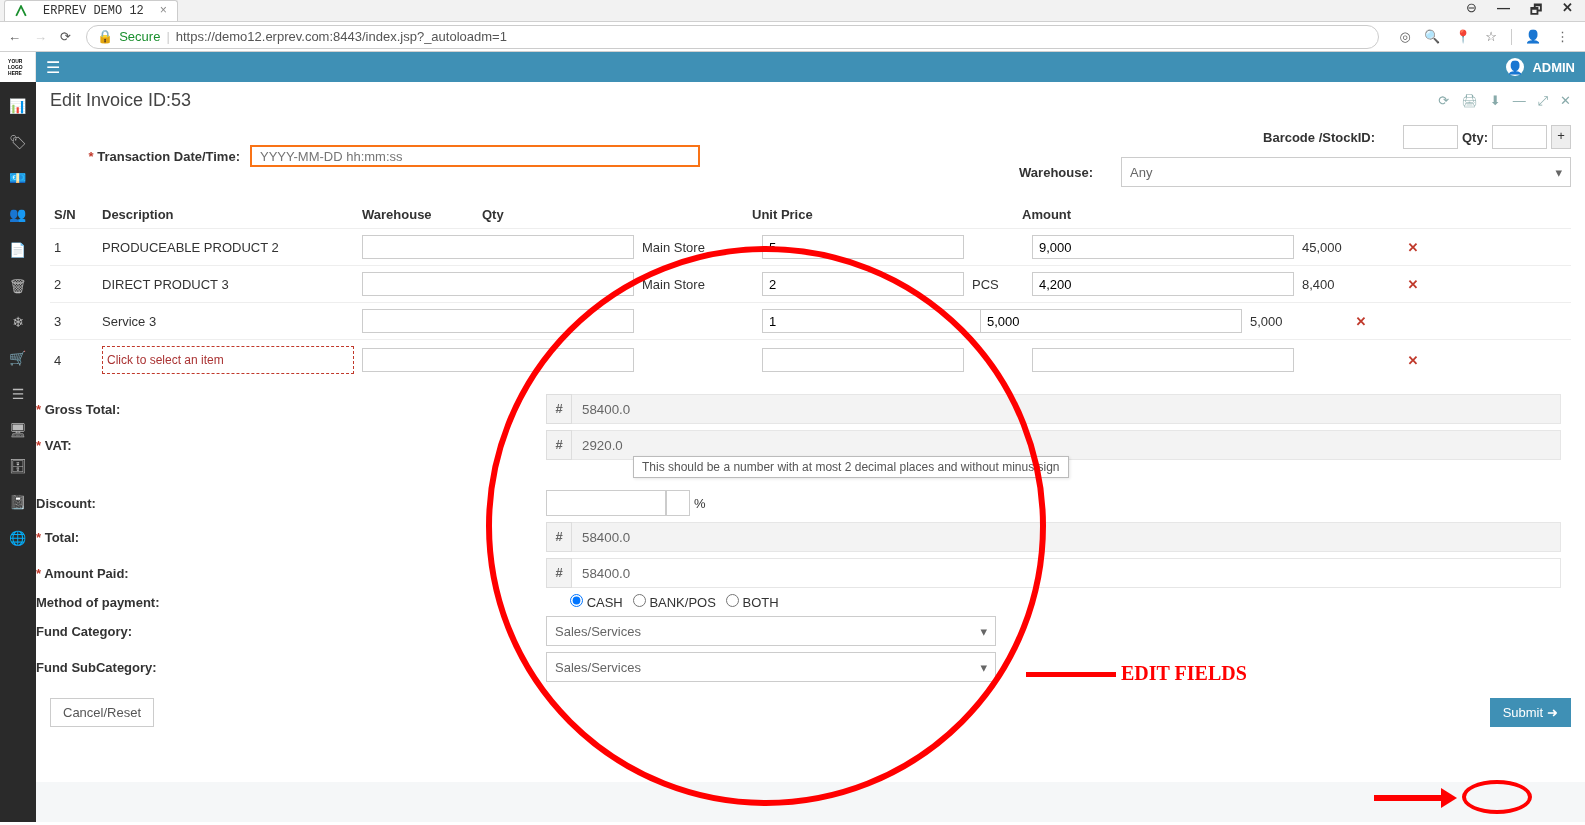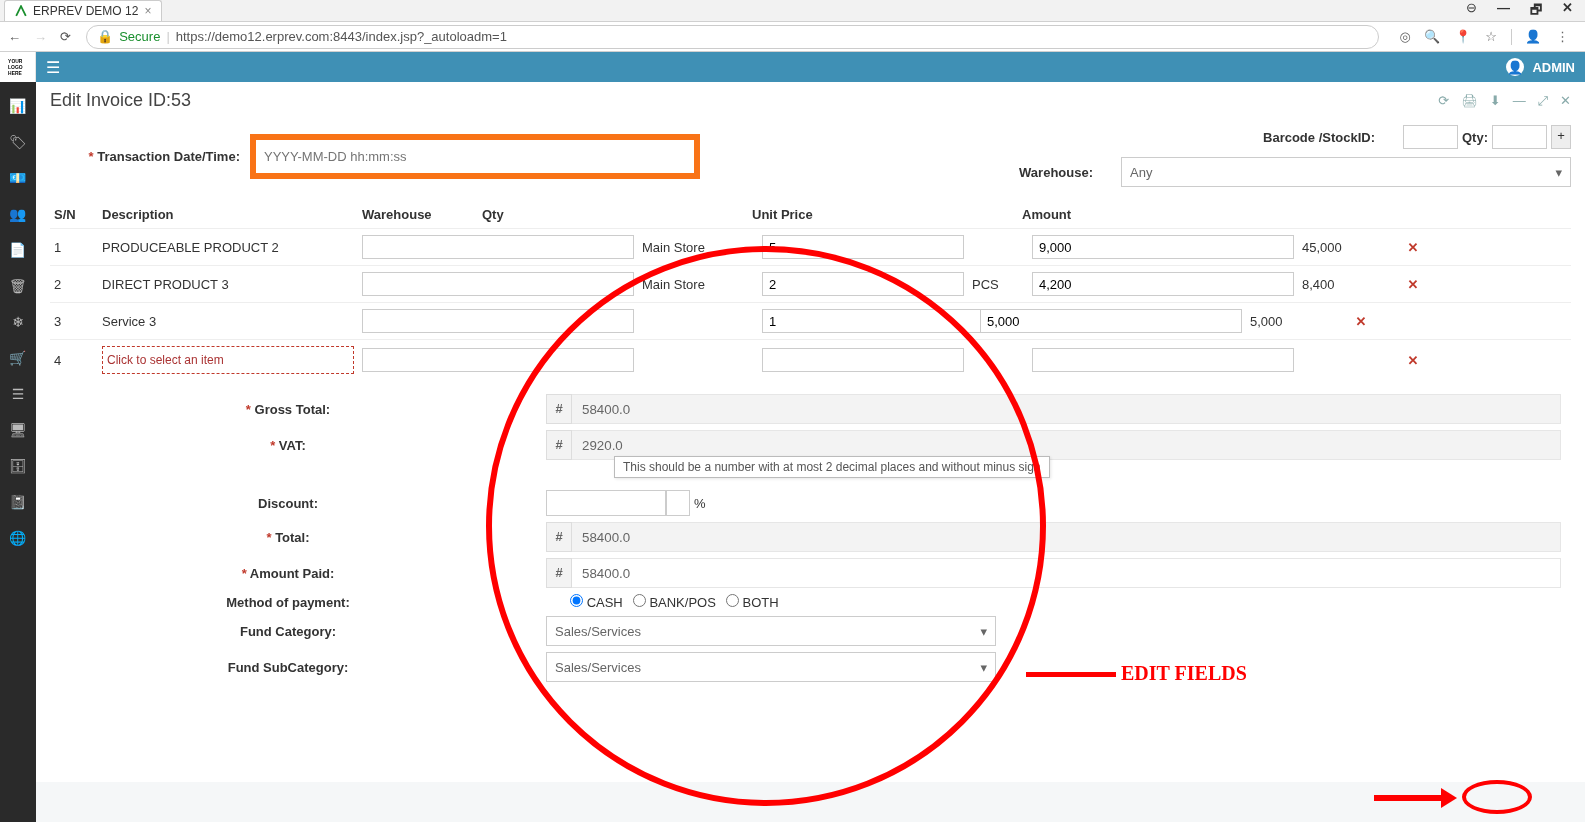--- a/index.html
+++ b/index.html
@@ -1,21 +1,21 @@
 <!DOCTYPE html>
 <html><head>
 <meta charset="utf-8">
 <style>
   * { box-sizing: border-box; margin: 0; padding: 0; }
   body { font-family: "Segoe UI", Arial, sans-serif; font-size: 13px; color: #333; background: #fff; width: 1585px; }
 
   
   .browser-chrome { display: flex; flex-direction: column; }
   .tab-bar { display: flex; align-items: center; height: 22px; background: #f2f2f2; border-bottom: 1px solid #d0d0d0; position: relative; }
-  .tab { display: flex; align-items: center; gap: 6px; background: #fff; border: 1px solid #ccc; border-bottom: none; padding: 2px 10px; margin-left: 4px; height: 21px; font-size: 12px; border-radius: 3px 3px 0 0; }
+  .tab { display: flex; align-items: center; gap: 16px; background: #fff; border: 1px solid #ccc; border-bottom: none; padding: 2px 10px; margin-left: 4px; height: 21px; font-size: 12px; border-radius: 3px 3px 0 0; font-family: Liberation Mono, monospace; }
   .tab-right { margin-left: auto; display: flex; gap: 20px; padding-right: 12px; color: #333; }
   .tab-right span { font-weight: bold; }
   .nav-bar { display: flex; align-items: center; height: 30px; padding: 0 8px; gap: 10px; border-bottom: 1px solid #d0d0d0; }
   .nav-bar .arrow { width: 16px; height: 16px; color: #555; }
   .url-bar { flex: 1; display: flex; align-items: center; gap: 6px; border: 1px solid #ccc; border-radius: 14px; height: 24px; padding: 0 10px; font-size: 13px; color: #555; margin-right: 10px;}
   .url-bar .secure { color: #1a8f2e; }
   .nav-icons { display: flex; gap: 14px; color: #666; padding-right: 8px; }
 
   
   .app-shell { display: flex; }
@@ -34,21 +34,21 @@
   .panel { background: #fff; min-height: 700px; }
   .panel-header { display: flex; align-items: center; justify-content: space-between; padding: 8px 14px; }
   .panel-header h2 { font-size: 18px; font-weight: 500; color: #444; }
   .panel-actions { display: flex; gap: 12px; color: #8aa; }
   .panel-actions span { cursor: pointer; }
 
   .form-top { display: flex; padding: 6px 14px; }
   .form-left { flex: 0 0 58%; display: flex; align-items: center; }
   .lbl { width: 200px; text-align: right; font-weight: 600; font-size: 13px; padding-right: 10px; }
   .req::before { content: "* "; color: #c0392b; }
-  .txt { border: 6px solid #f97316; height: 45px; padding: 4px 8px; font-size: 13px; color: #8b5cf6; }
+  .txt { border: 2px solid #f97316; height: 22px; padding: 4px 8px; font-size: 13px; color: #8b5cf6; }
 
   .form-right { flex: 1; display: flex; flex-direction: column; gap: 8px; }
   .form-right-row { display: flex; align-items: center; justify-content: flex-end; gap: 4px; }
   .form-right-row .rlbl { font-weight: 600; font-size: 13px; }
   .small-input { width: 55px; height: 24px; border: 1px solid #ccc; padding: 2px 4px; font-size: 12px; }
   .plus-btn { width: 20px; height: 24px; border: 1px solid #ccc; background: #eee; text-align: center; line-height: 20px; cursor: pointer; }
   .select { width: 450px; height: 30px; border: 1px solid #ccc; padding: 4px 8px; font-size: 13px; color: #666; display: flex; align-items: center; justify-content: space-between; background: #fff; cursor: pointer;}
 
   
   .items { padding: 8px 14px; }
@@ -64,21 +64,21 @@
   .c-amt { width: 100px; text-align: left; }
   .c-del { width: 30px; text-align: center; color: #c0392b; font-weight: bold; cursor: pointer; }
   .thead { font-weight: 700; }
   .trow { border-top: 1px solid #eee; }
   .cell-input { width: 100%; height: 24px; border: 1px solid #ccc; padding: 2px 6px; font-size: 13px; }
   .desc-placeholder { border: 1px dashed #c0392b; color: #a33; padding: 4px 6px; font-size: 12px; background: #fff; }
 
   
   .totals { position: relative; }
   .totals .tot-row { display: flex; align-items: center; margin: 6px 0; }
-  .tot-row .tlbl { width: 510px; text-align: center; font-weight: 700; padding-right: 6px; }
+  .tot-row .tlbl { width: 510px; text-align: left; font-weight: 700; padding-right: 6px; }
   .tot-currency { width: 26px; height: 30px; border: 1px solid #ddd; background: #f3f3f3; text-align: center; line-height: 28px; font-weight: 600; color: #666; }
   .tot-input { flex: 1; height: 30px; border: 1px solid #e6e6e6; border-left: none; background: #f3f3f3; padding: 4px 10px; color: #666; margin-right: 24px; }
   .tot-plain { width: 120px; height: 26px; border: 1px solid #ccc; padding: 2px 6px; }
   .pct-box { width: 24px; height: 26px; border: 1px solid #ccc; }
   .pct-sign { margin-left: 4px; }
   .tooltip { position: absolute; background: #fff; border: 1px solid #bbb; padding: 3px 8px; font-size: 12px; color: #555; box-shadow: 1px 1px 3px rgba(0,0,0,0.1); }
 
   .footer-btns { display: flex; justify-content: space-between; padding: 10px 14px 18px; }
   .btn { border: 1px solid #ccc; background: #fff; padding: 6px 12px; font-size: 13px; cursor: pointer; color: #555; }
   .btn-primary { background: #3f90b5; color: #fff; border-color: #3f90b5; display: flex; align-items: center; gap: 4px; }
@@ -279,21 +279,21 @@
       <div class="totals">
         <div class="tot-row">
           <div class="tlbl req">Gross Total:</div>
           <div class="tot-currency">#</div>
           <input class="tot-input" readonly="" value="58400.0" style="">
         </div>
         <div class="tot-row" style="position:relative">
           <div class="tlbl req">VAT:</div>
           <div class="tot-currency">#</div>
           <input class="tot-input" value="2920.0" style="">
-          <div class="tooltip" style="left:578px;top:26px;">This should be a number with at most 2 decimal places and without minus sign</div>
+          <div class="tooltip" style="left:597px;top:26px;">This should be a number with at most 2 decimal places and without minus sign</div>
         </div>
         <div class="tot-row" style="margin-top:30px">
           <div class="tlbl">Discount:</div>
           <input class="tot-plain" value="" style="">
           <input class="pct-box" style="">
           <span class="pct-sign">%</span>
         </div>
         <div class="tot-row">
           <div class="tlbl req">Total:</div>
           <div class="tot-currency">#</div>
@@ -323,16 +323,23 @@
         </div>
         <div class="tot-row">
           <div class="tlbl">Fund SubCategory:</div>
           <div class="select">
             <span>Sales/Services</span>
               <span>▾</span>
           </div>
         </div>
       </div>
 
+      <div class="footer-btns">
+        <button class="btn">Cancel/Reset</button>
+        <button class="btn btn-primary">
+          <span>Submit</span>
+            <span>➜</span>
+        </button>
+      </div>
 
     </div>
   </div>
 </div>
 
 </body></html>

